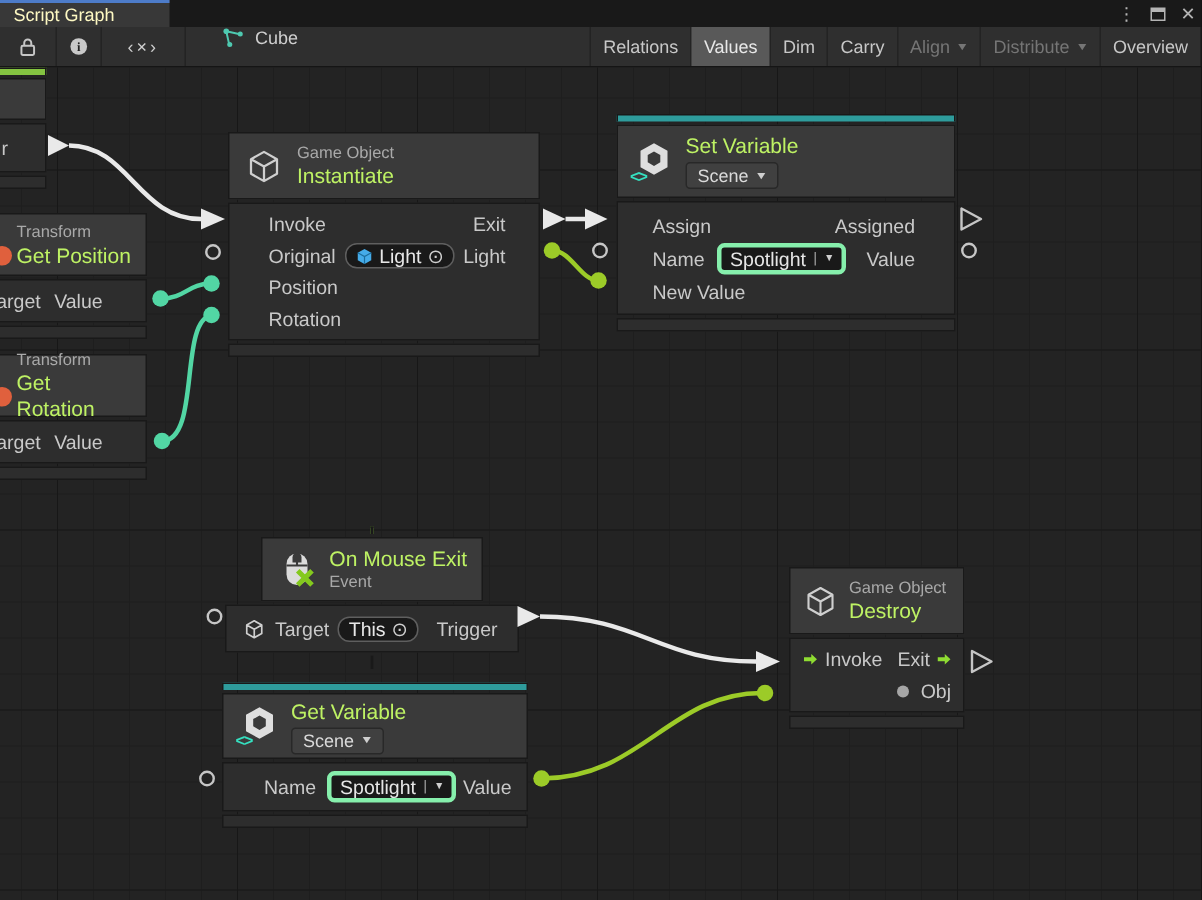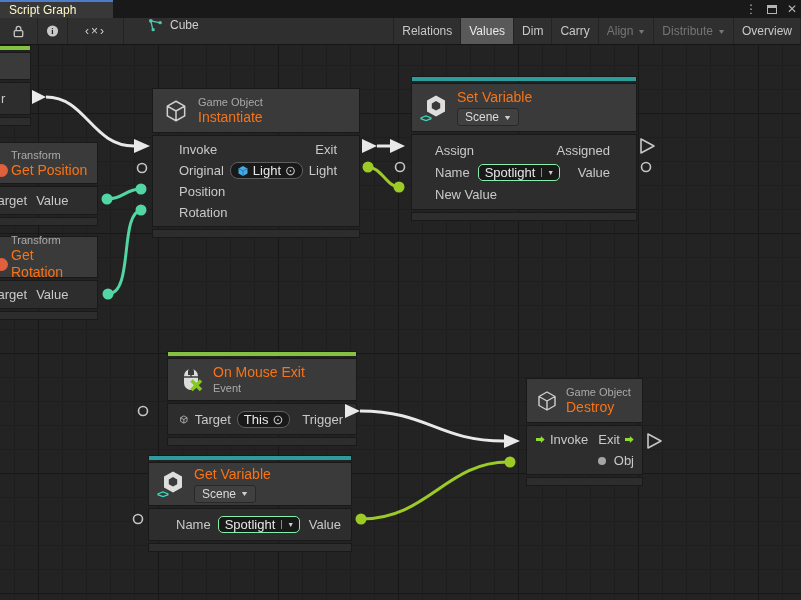--- a/index.html
+++ b/index.html
@@ -43,29 +43,29 @@
     background-position:38px 0, 0 68px, 14px 0, 0 20px;
   }
   
   .node { position:absolute; display:flex; flex-direction:column; gap:2px; z-index:2; }
   .sec { background:#2d2d2d; border:1px solid #191919; }
   .strip { height:5px; border:1px solid #191919; border-bottom:none; }
   .strip.teal { background:#2e9c9c; }
   .strip.green { background:#84c341; }
   .nhead { background:#3a3a3a; display:flex; align-items:center; gap:9px; padding:5px 10px; }
   .ncat { font-size:11px; color:#a9a9a9; line-height:14px; }
-  .ntitle { font-size:14px; color:#f97316; line-height:17px; }
+  .ntitle { font-size:14px; color:#bef264; line-height:17px; }
   .nbody { padding:3px 0; }
   .nrow { display:flex; align-items:center; height:21px; font-size:13px; color:#c9c9c9; }
   .nfoot { height:9px; }
   .rspace { flex:1; }
   .dropdown { display:inline-flex; align-items:center; background:#404040; border:1px solid #282828;
               border-radius:3px; padding:1px 7px; font-size:12px; color:#dadada; margin-top:2px; }
   .dropdown .caret { color:#cfcfcf; }
-  .field { display:inline-flex; align-items:center; background:#191919; border:1px solid #86efac;
+  .field { display:inline-flex; align-items:center; background:#191919; border:3px solid #86efac;
            border-radius:5px; font-size:13px; color:#e6e6e6; overflow:hidden; }
   .field .ftxt { padding:0 6px; }
   .field .fcaret { border-left:1px solid #8a8a8a; padding:1px 5px; font-size:7px; color:#cfcfcf; }
   .objpill { display:inline-flex; align-items:center; gap:4px; background:#191919; border:1px solid #5f5f5f;
              border-radius:8px; padding:0 6px; font-size:13px; color:#e8e8e8; }
   .picker { color:#cfcfcf; font-size:13px; }
   .iconbox { position:relative; width:26px; height:26px; flex:0 0 auto; }
   .vbadge { position:absolute; left:-2px; bottom:-3px; font-size:11px; font-weight:bold; color:#35e0c0; letter-spacing:-1px; }
   .orangedot { position:absolute; width:13px; height:13px; border-radius:50%; background:#e0603d; }
   .graydot { width:8px; height:8px; border-radius:50%; background:#a6a6a6; }
@@ -258,21 +258,21 @@
           <span class="rspace"></span>
           <span>Value</span>
         </div>
         <div class="nrow" style="height:22px">
           <span>New Value</span>
         </div>
       </div>
       <div class="sec nfoot"></div>
     </div>
 
-    <div class="node" style="left:167px; top:306px; width:190px;">
+    <div class="node" style="left:153px; top:306px; width:190px;align-items:center;">
       <div class="strip green"></div>
       <div class="sec nhead" style="height:43px;">
         <span class="iconbox">
           <svg width="26" height="26" viewBox="0 0 26 26" style="position:absolute;left:0;top:0;">
             <rect x="6" y="2" width="14" height="21" rx="7" fill="#dcdcdc"></rect>
             <path d="M13 2 V10 M6 10 H20" stroke="#3a3a3a" stroke-width="1.4" fill="none"></path>
             <path d="M10 4.5 a3 3 0 0 1 6 0 V8 H10 Z" fill="#3a3a3a"></path>
             <path d="M13.5 13.5 L23 23 M23 13.5 L13.5 23" stroke="#84c91e" stroke-width="3.4" fill="none"></path>
           </svg>
         </span>

